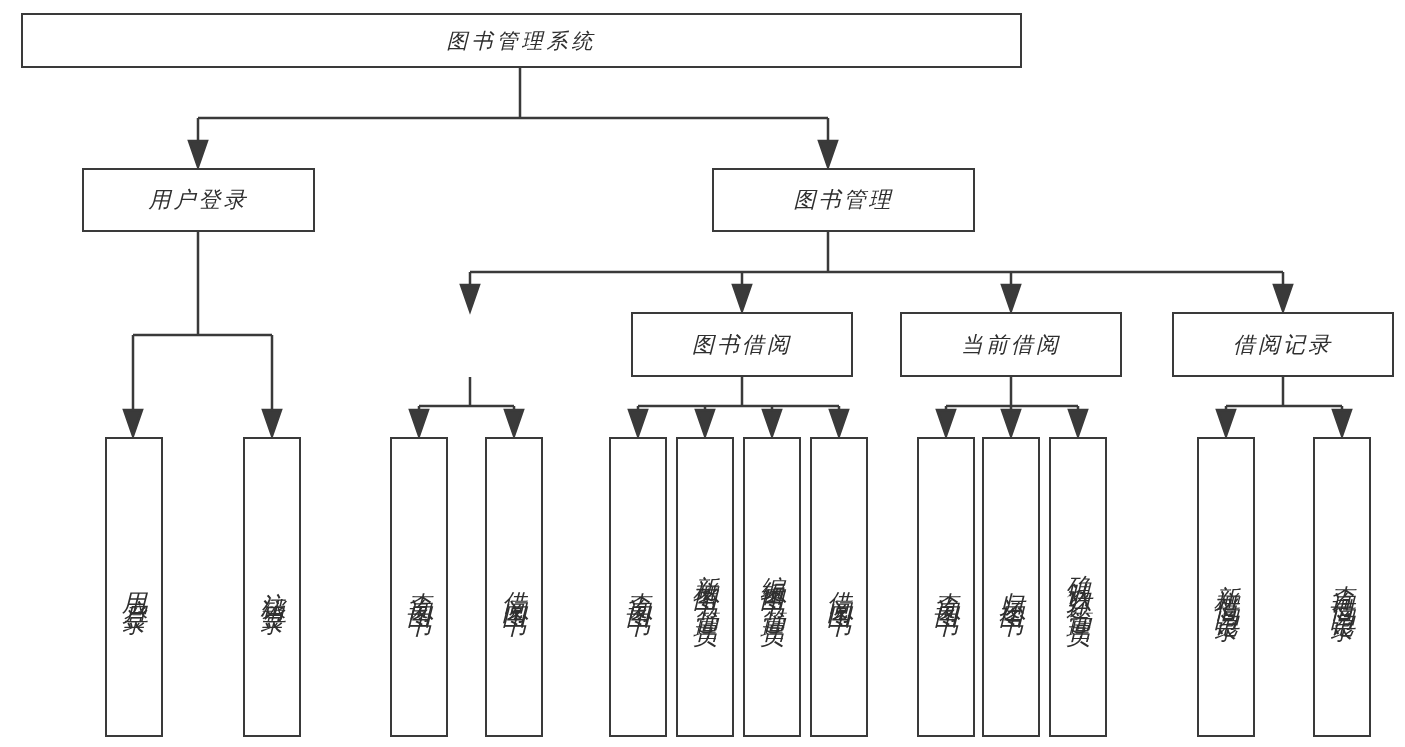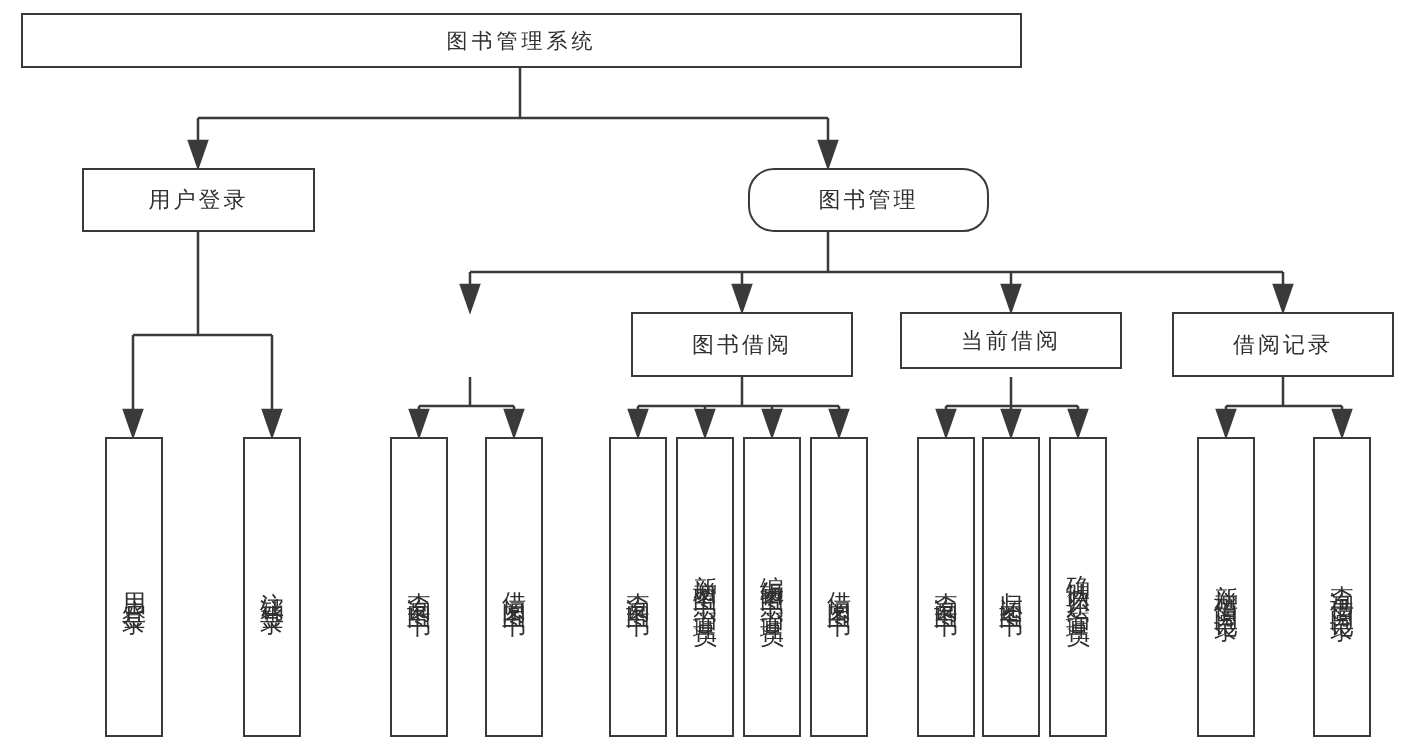--- a/index.html
+++ b/index.html
@@ -16,20 +16,21 @@
     box-sizing:border-box;
     background:#ffffff;
     border:2.5px solid #3a3a3a;
     display:flex;align-items:center;justify-content:center;
     color:#2f2f2f;
     font-size:22px;
     letter-spacing:3px;
     line-height:1;
     text-align:center;
     white-space:nowrap;
+    font-style:italic;
   }
   .box.root{font-size:21px;letter-spacing:4px;}
   .box.leaf{
     writing-mode:vertical-rl;
     text-orientation:mixed;
     font-size:24px;
     letter-spacing:7px;
     white-space:normal;
     padding:6px 0;
   }
@@ -93,24 +94,24 @@
     <g stroke="#3a3a3a" stroke-width="2.5" fill="#3a3a3a">
       <path d="M1283 377 V406 M1226 406 H1342 M1226 406 V412 M1342 406 V412" fill="none"></path>
       <polygon points="1217,410 1235,410 1226,436"></polygon>
       <polygon points="1333,410 1351,410 1342,436"></polygon>
     </g>
   </svg>
 
   <div class="box root" style="left:21px;top:13px;width:1001px;height:55px;">图书管理系统</div>
 
   <div class="box" style="left:82px;top:168px;width:233px;height:64px;">用户登录</div>
-  <div class="box" style="left:748px;top:168px;width:241px;height:64px;border-radius:26px;">图书管理</div>
+  <div class="box" style="left:712px;top:168px;width:263px;height:64px;">图书管理</div>
 
   <div class="box" style="left:631px;top:312px;width:222px;height:65px;text-align:right;">图书借阅</div>
-  <div class="box" style="left:900px;top:312px;width:222px;height:57px;">当前借阅</div>
+  <div class="box" style="left:900px;top:312px;width:222px;height:65px;">当前借阅</div>
   <div class="box" style="left:1172px;top:312px;width:222px;height:65px;">借阅记录</div>
 
   <div class="box leaf" style="left:105px;top:437px;width:58px;height:300px;">用户登录</div>
   <div class="box leaf" style="left:243px;top:437px;width:58px;height:300px;">注销登录</div>
 
   <div class="box leaf" style="left:390px;top:437px;width:58px;height:300px;">查询图书</div>
   <div class="box leaf" style="left:485px;top:437px;width:58px;height:300px;">借阅图书</div>
 
   <div class="box leaf" style="left:609px;top:437px;width:58px;height:300px;">查询图书</div>
   <div class="box leaf" style="left:676px;top:437px;width:58px;height:300px;">新增图书（管理员）</div>

